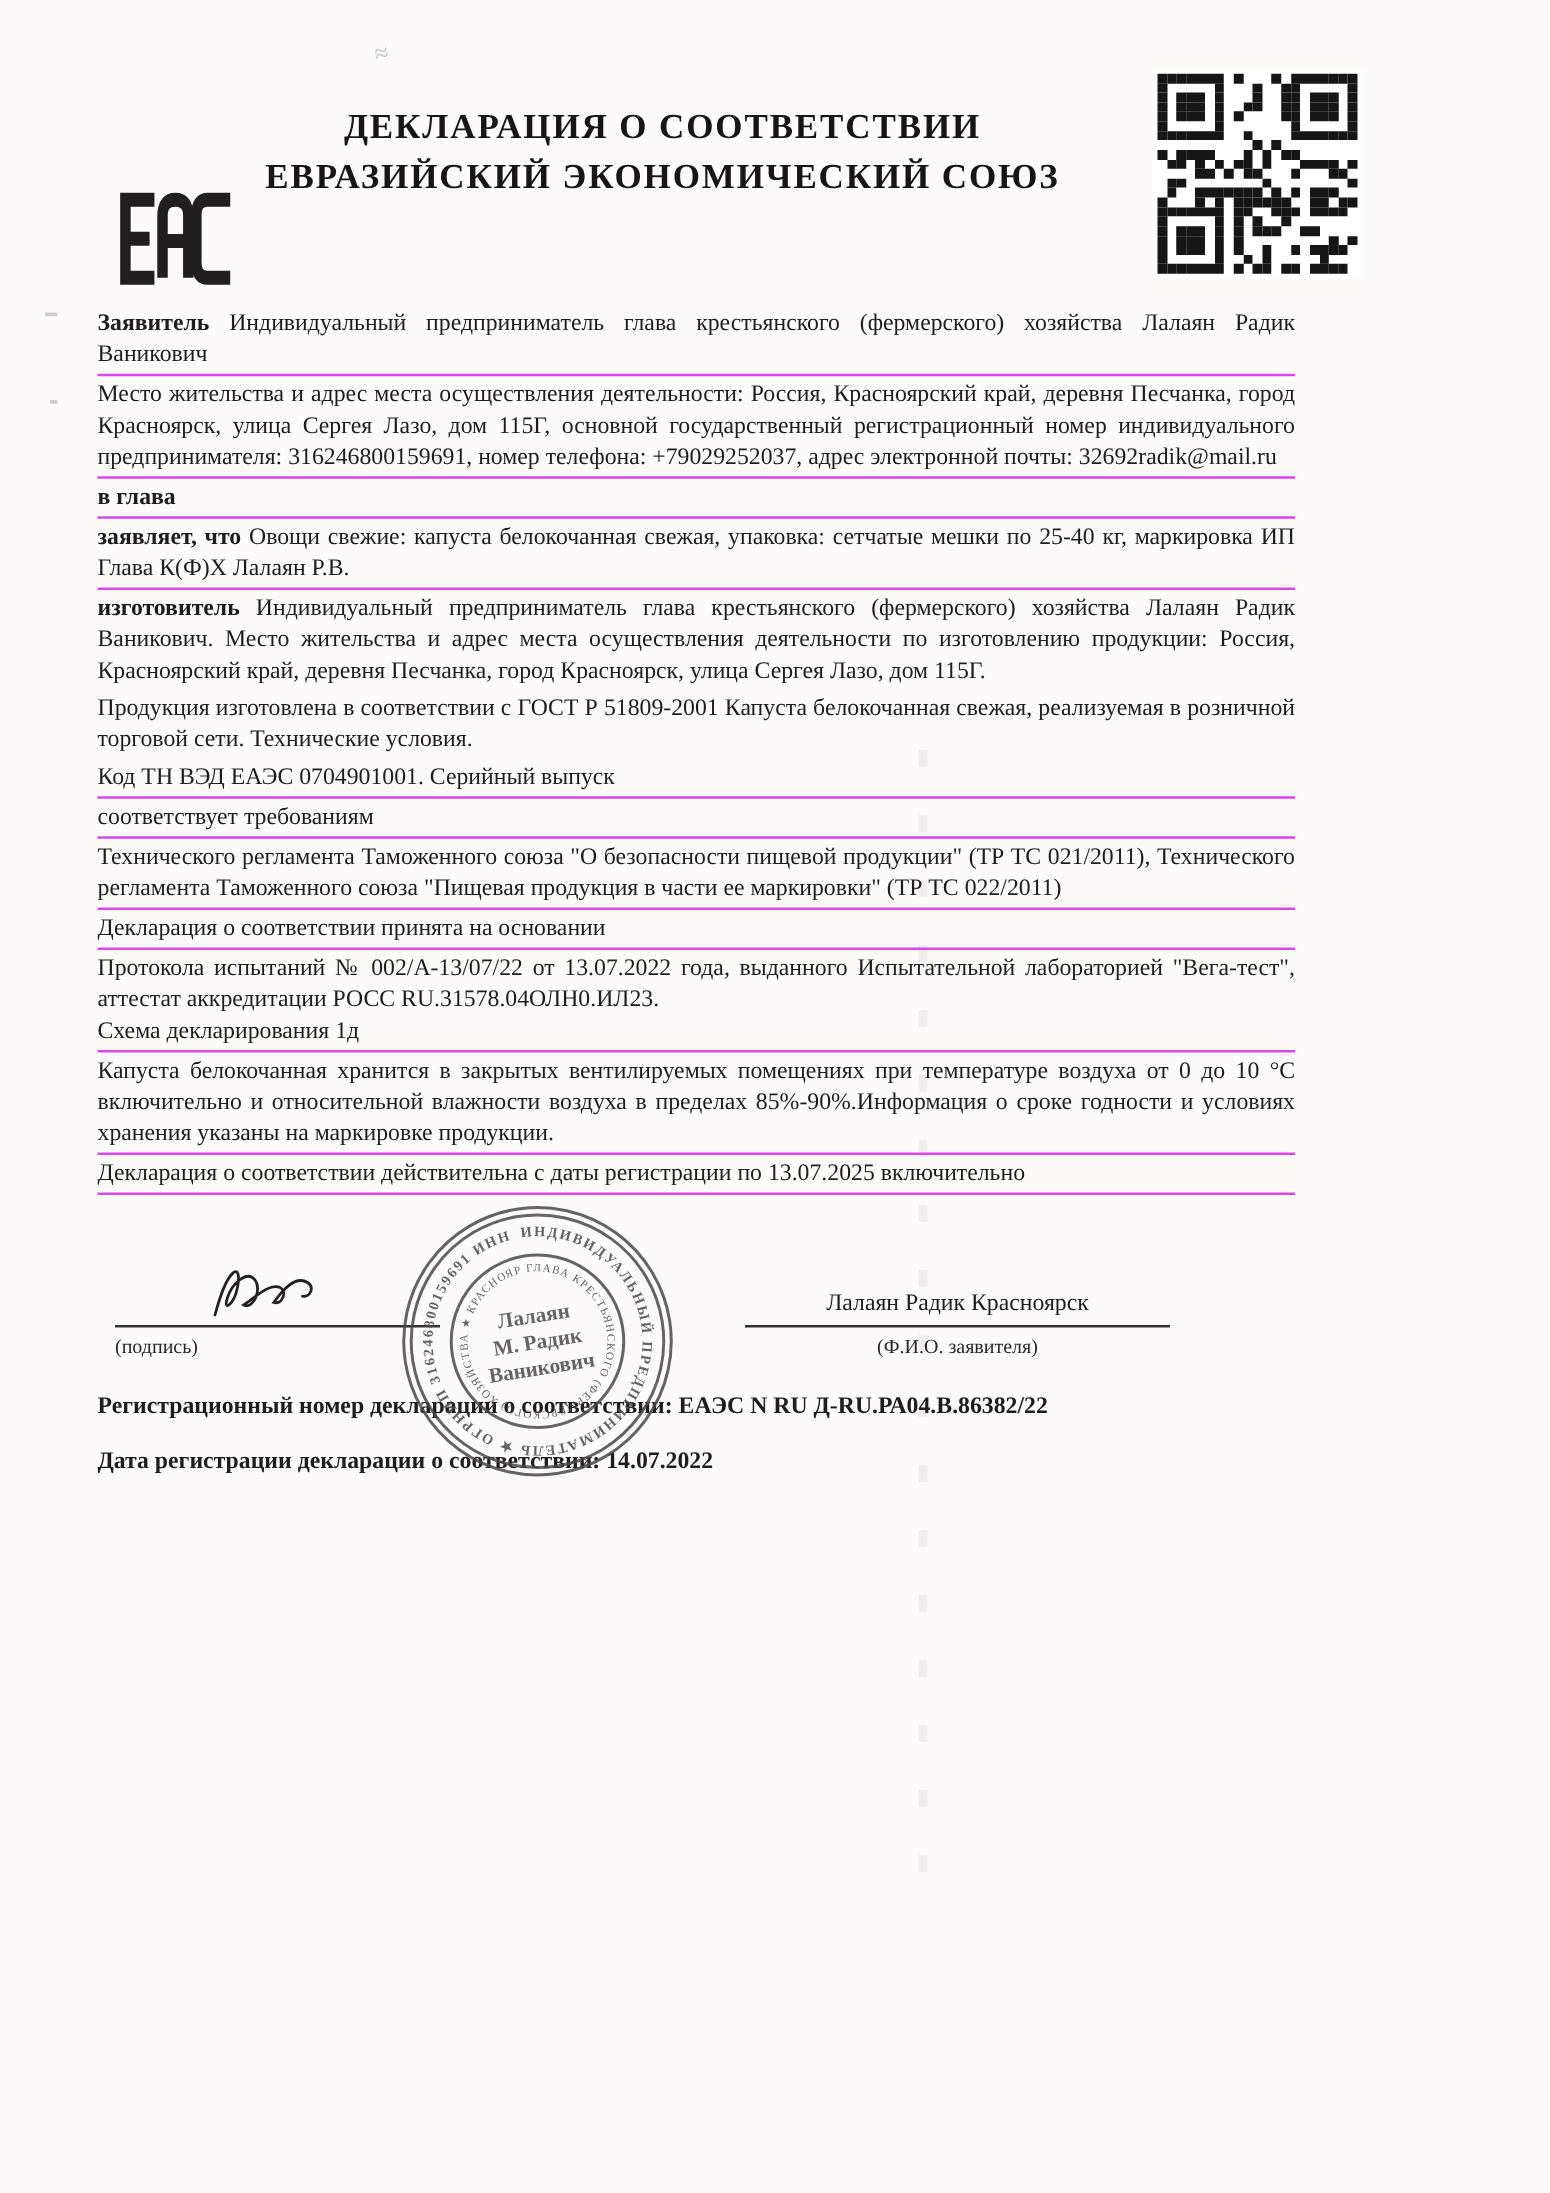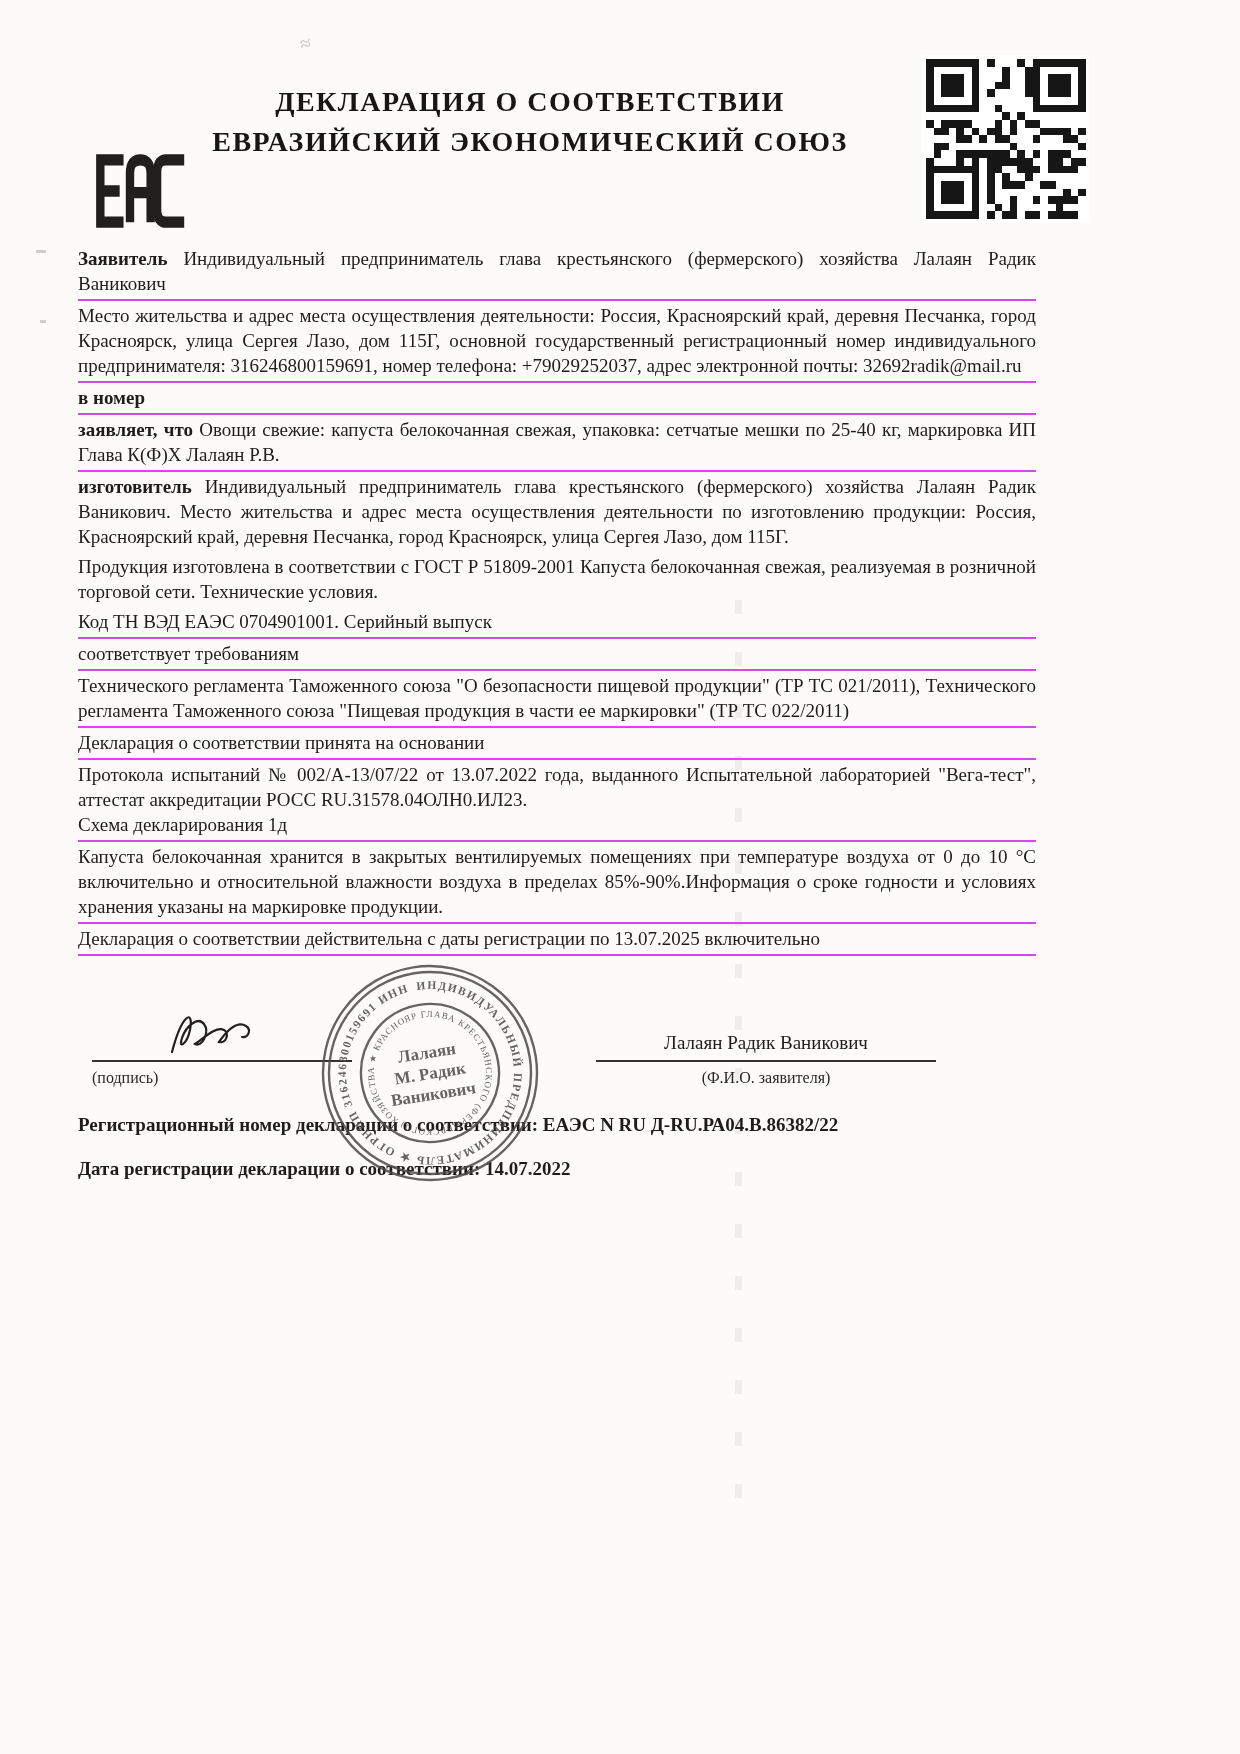--- a/index.html
+++ b/index.html
@@ -535,21 +535,21 @@
       <p class="just">
         <b class="lbl">Заявитель </b><span>Индивидуальный предприниматель глава крестьянского (фермерского) хозяйства Лалаян Радик Ваникович</span>
       </p>
     </div>
 
     <div class="sec hr">
       <p class="just">Место жительства и адрес места осуществления деятельности: Россия, Красноярский край, деревня Песчанка, город Красноярск, улица Сергея Лазо, дом 115Г, основной государственный регистрационный номер индивидуального предпринимателя: 316246800159691, номер телефона: +79029252037, адрес электронной почты: 32692radik@mail.ru</p>
     </div>
 
     <div class="sec hr">
-      <p><b class="lbl">в номер</b></p>
+      <p><b class="lbl">в глава</b></p>
     </div>
 
     <div class="sec hr">
       <p class="just">
         <b class="lbl">заявляет, что </b><span>Овощи свежие: капуста белокочанная свежая, упаковка: сетчатые мешки по 25-40 кг, маркировка ИП Глава К(Ф)Х Лалаян Р.В.</span>
       </p>
     </div>
 
     <div class="sec">
       <p class="just">
@@ -594,21 +594,21 @@
     <div class="sig-row">
       <div class="sig-left">
         <div class="sig-scribble">
           <svg width="120" height="56" viewBox="0 0 120 56">
             <path d="M10,48 C20,10 32,4 28,26 C25,40 16,46 20,34 C24,22 36,12 42,20 C48,28 40,44 33,40 C42,34 54,22 62,26 C68,29 64,40 57,38 C64,28 74,16 84,22 C90,26 86,34 80,33" fill="none" stroke="#23201d" stroke-width="2.2" stroke-linecap="round"></path>
           </svg>
         </div>
         <div class="sig-caption">(подпись)</div>
       </div>
       <div class="sig-right">
-        <div class="sig-name">Лалаян Радик Ваникович</div>
+        <div class="sig-name">Лалаян Радик Красноярск</div>
         <div class="sig-caption">(Ф.И.О. заявителя)</div>
       </div>
     </div>
 
     <p class="reg-line">Регистрационный номер декларации о соответствии: ЕАЭС N RU Д-RU.РА04.В.86382/22</p>
     <p class="date-line">Дата регистрации декларации о соответствии: 14.07.2022</p>
 
   </div>
 
   <div class="stamp">

